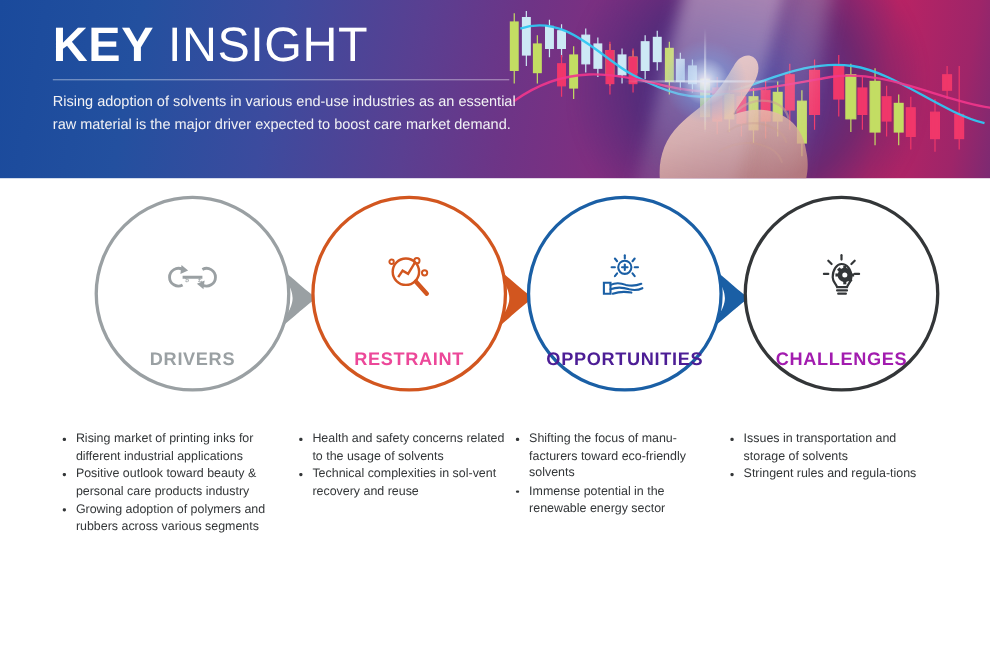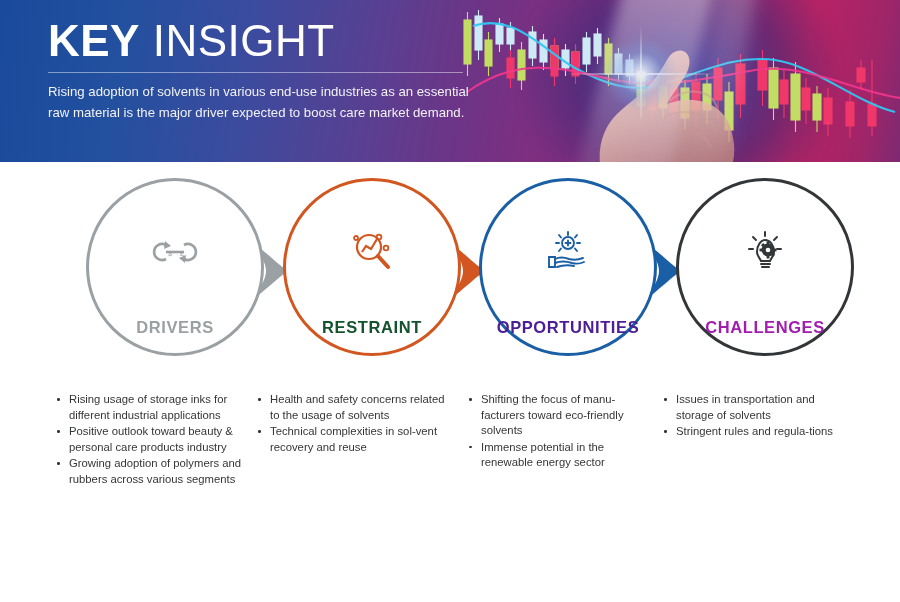--- a/index.html
+++ b/index.html
@@ -154,21 +154,21 @@
     position: absolute;
     left: -16px; top: 112px;
     width: 210px;
     text-align: center;
     font-size: 16.5px;
     font-weight: 700;
     letter-spacing: 0.6px;
     color: #9aa0a3;
     margin-top: 28px;
   }
-  .node.n2 .cap { color: #14532d; }
+  .node.n2 .cap { color: #ec4899; }
   .node.n3 .cap { color: #4c1d95; }
   .node.n4 .cap { color: #a21caf; }
 
   .arrow {
     position: absolute;
     top: 78px;
     width: 46px; height: 62px;
   }
   .arrow.a1 { left: 246px; }
   .arrow.a2 { left: 443px; }
@@ -179,21 +179,21 @@
     position: absolute;
     left: 0; top: 392px;
     width: 900px; height: 170px;
   }
   .col {
     position: absolute;
     top: 0;
     width: 200px;
   }
   .col.c1 { left: 55px; width: 198px; }
-  .col.c2 { left: 256px; width: 190px; }
+  .col.c2 { left: 270px; width: 190px; }
   .col.c3 { left: 467px; width: 186px; }
   .col.c4 { left: 662px; width: 186px; }
 
   .bullet {
     position: relative;
     padding-left: 14px;
     font-size: 11.3px;
     line-height: 1.38;
     color: #333638;
     margin-bottom: 1px;
@@ -452,21 +452,21 @@
           </g>
           <circle cx="25" cy="20" r="2.3" fill="#ffffff"></circle>
         </svg>
       </div>
       <div class="cap">CHALLENGES</div>
     </div>
   </div>
 
   <div class="cols">
     <div class="col c1">
-      <div class="bullet">Rising usage of storage inks for different industrial applications</div>
+      <div class="bullet">Rising market of printing inks for different industrial applications</div>
       <div class="bullet">Positive outlook toward beauty &amp; personal care products industry</div>
       <div class="bullet">Growing adoption of polymers and rubbers across various segments</div>
     </div>
     <div class="col c2">
       <div class="bullet">Health and safety concerns related to the usage of solvents</div>
       <div class="bullet">Technical complexities in sol-vent recovery and reuse</div>
     </div>
     <div class="col c3">
       <div class="bullet">Shifting the focus of manu-facturers toward eco-friendly solvents</div>
       <div class="bullet">Immense potential in the renewable energy sector</div>

